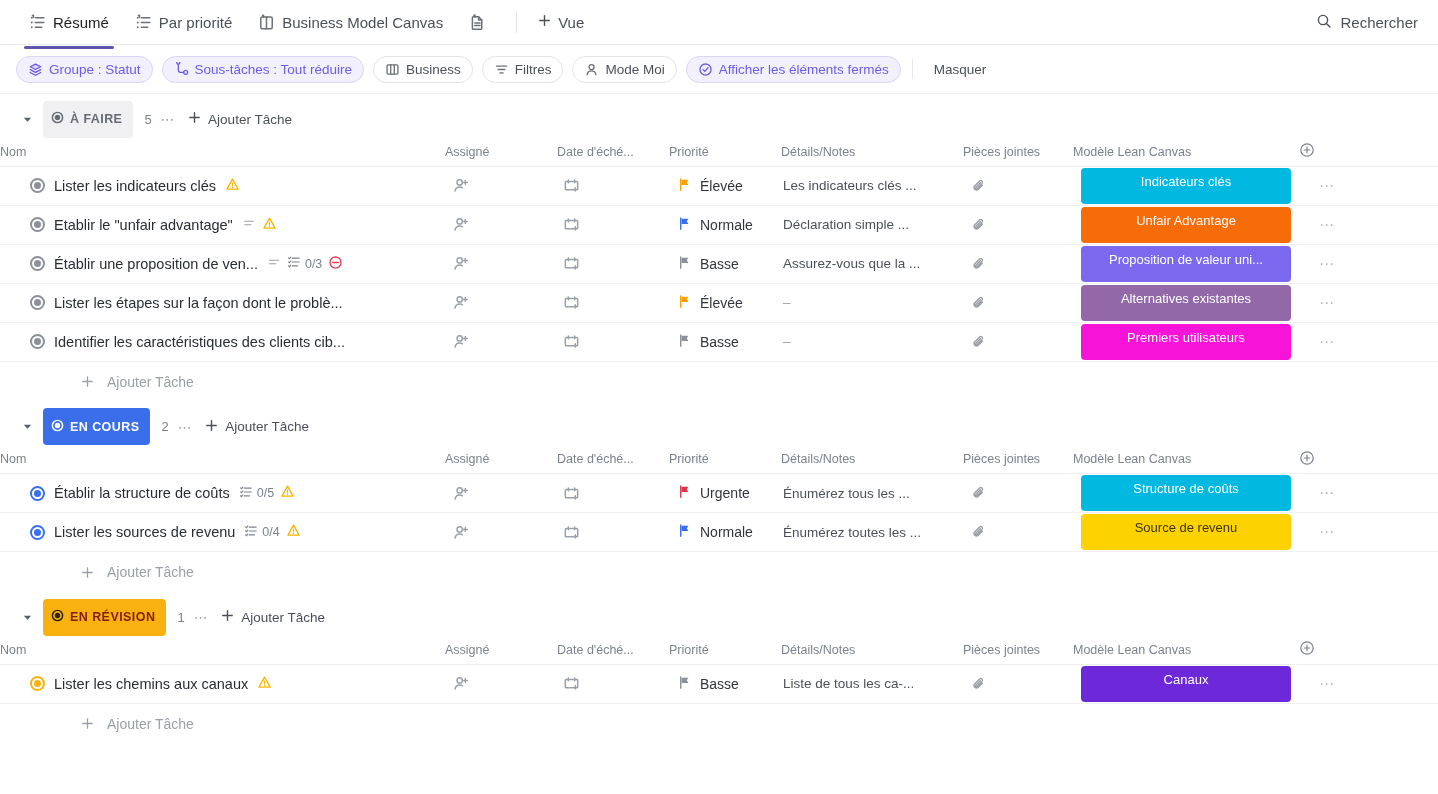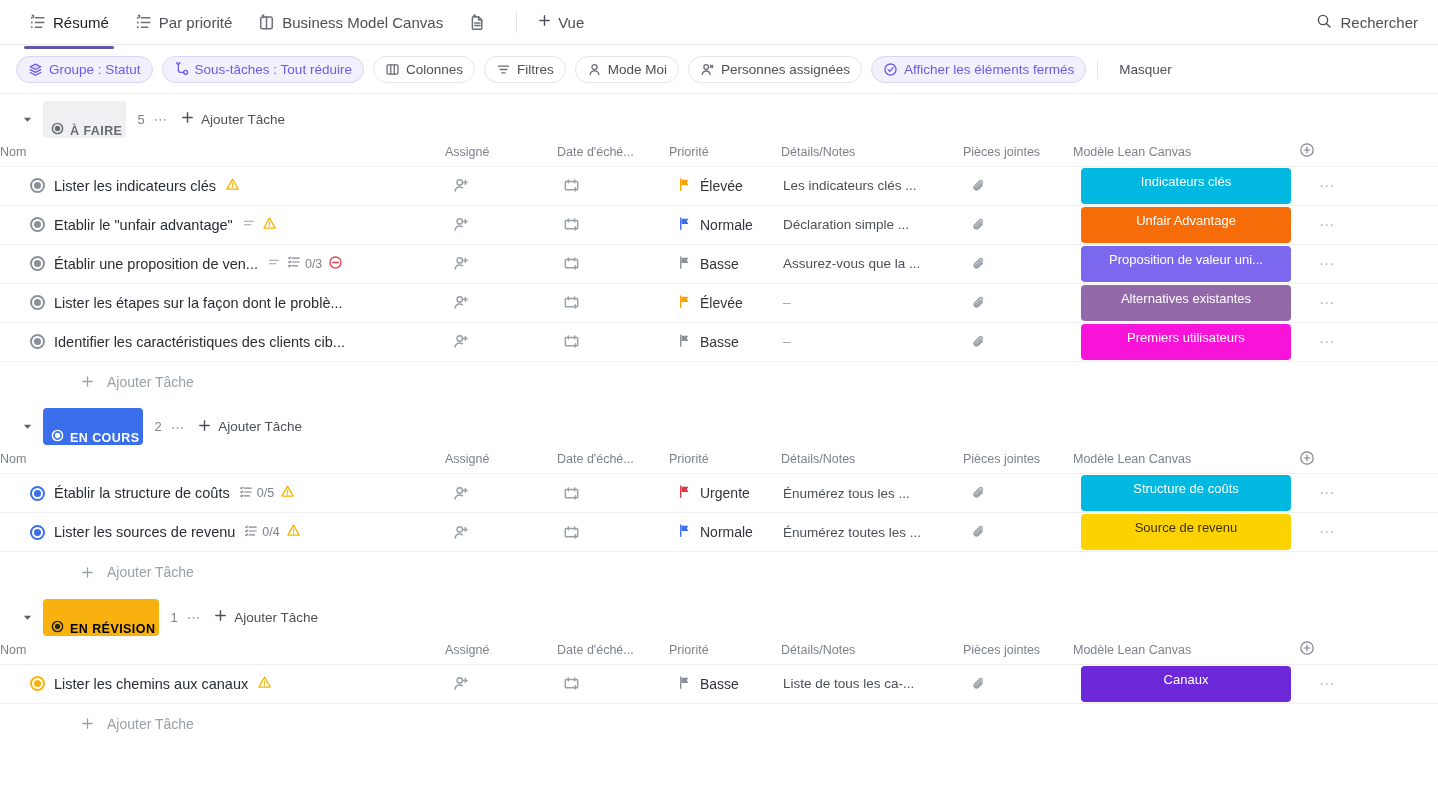--- a/index.html
+++ b/index.html
@@ -100,22 +100,22 @@
     gap: 9px;
     height: 38px;
     padding-left: 20px;
   }
   .caret {
     width: 14px; height: 14px;
     display: inline-flex; align-items: center; justify-content: center;
     cursor: pointer; color: #57606a;
   }
   .statusbadge {
-    display: inline-flex; align-items: flex-end; gap: 6px;
-    height: 37px; padding: 0 4px 0 8px;
+    display: inline-flex; align-items: center; gap: 6px;
+    height: 37px; padding: 0 11px 0 8px;
     border-radius: 4px;
     font-size: 12.5px; font-weight: 700; letter-spacing: .035em;
     white-space: nowrap;
   }
   .gcount { font-size: 13px; color: #7c828d; margin-left: 2px; }
   .gdots { color: #9aa0a8; letter-spacing: 1.5px; font-size: 14px; cursor: pointer; }
   .gadd {
     display: inline-flex; align-items: center; gap: 6px;
     font-size: 13.5px; color: #4b4f58; cursor: pointer; margin-left: 2px;
   }
@@ -332,48 +332,38 @@
         </span>
         <span>Sous-tâches : Tout réduire</span>
       </div>
       <div class="pill">
         <span class="picon">
           <svg width="15" height="15" viewBox="0 0 16 16" fill="none" stroke="currentColor" stroke-width="1.4" stroke-linecap="round" stroke-linejoin="round">
             <rect x="2.2" y="3" width="11.6" height="10" rx="1.2"></rect>
             <path d="M6.1 3v10M9.9 3v10"></path>
           </svg>
         </span>
-        <span>Colonnes</span>
+        <span>Business</span>
       </div>
       <div class="pill">
         <span class="picon">
           <svg width="15" height="15" viewBox="0 0 16 16" fill="none" stroke="currentColor" stroke-width="1.4" stroke-linecap="round" stroke-linejoin="round">
             <path d="M2.6 4.4h10.8M4.4 8h7.2M6.3 11.6h3.4"></path>
           </svg>
         </span>
         <span>Filtres</span>
       </div>
       <div class="pill">
         <span class="picon">
           <svg width="15" height="15" viewBox="0 0 16 16" fill="none" stroke="currentColor" stroke-width="1.4" stroke-linecap="round" stroke-linejoin="round">
             <circle cx="8" cy="5.4" r="2.7"></circle>
             <path d="M3.3 13.4c.5-2.5 2.4-3.9 4.7-3.9s4.2 1.4 4.7 3.9"></path>
           </svg>
         </span>
         <span>Mode Moi</span>
-      </div>
-      <div class="pill">
-        <span class="picon">
-          <svg width="15" height="15" viewBox="0 0 16 16" fill="none" stroke="currentColor" stroke-width="1.4" stroke-linecap="round" stroke-linejoin="round">
-            <circle cx="6.6" cy="5.3" r="2.5"></circle>
-            <path d="M2.3 13.3c.5-2.4 2.2-3.7 4.3-3.7s3.8 1.3 4.3 3.7"></path>
-            <path d="M11 3.6l2.6 2.2M13.6 3.6L11 5.8"></path>
-          </svg>
-        </span>
-        <span>Personnes assignées</span>
       </div>
       <div class="pill on">
         <span class="picon">
           <svg width="15" height="15" viewBox="0 0 16 16" fill="none" stroke="currentColor" stroke-width="1.4" stroke-linecap="round" stroke-linejoin="round">
             <circle cx="8" cy="8" r="5.9"></circle>
             <path d="M5.4 8.1l1.9 1.9 3.4-3.8"></path>
           </svg>
         </span>
         <span>Afficher les éléments fermés</span>
       </div>
@@ -924,21 +914,21 @@
           <span>Ajouter Tâche</span>
         </div>
       </div>
       <div class="group">
         <div class="grouphead">
           <span class="caret">
             <svg width="11" height="11" viewBox="0 0 12 12">
               <path d="M2 4l4 4.4L10 4z" fill="#57606a"></path>
             </svg>
           </span>
-          <span class="statusbadge" style="background:#f9b10f;color:#000000">
+          <span class="statusbadge" style="background:#f9b10f;color:#7f1d1d">
             <span><svg width="13" height="13" viewBox="0 0 16 16">
                 <circle cx="8" cy="8" r="6.3" fill="none" stroke="#2b2200" stroke-width="1.8"></circle>
                 <circle cx="8" cy="8" r="3.3" fill="#2b2200"></circle>
               </svg></span>
             <span>EN RÉVISION</span>
           </span>
           <span class="gcount">1</span>
           <span class="gdots">⋯</span>
           <span class="gadd">
             <span><svg width="15" height="15" viewBox="0 0 16 16" fill="none" stroke="#4b4f58" stroke-width="1.5" stroke-linecap="round">

